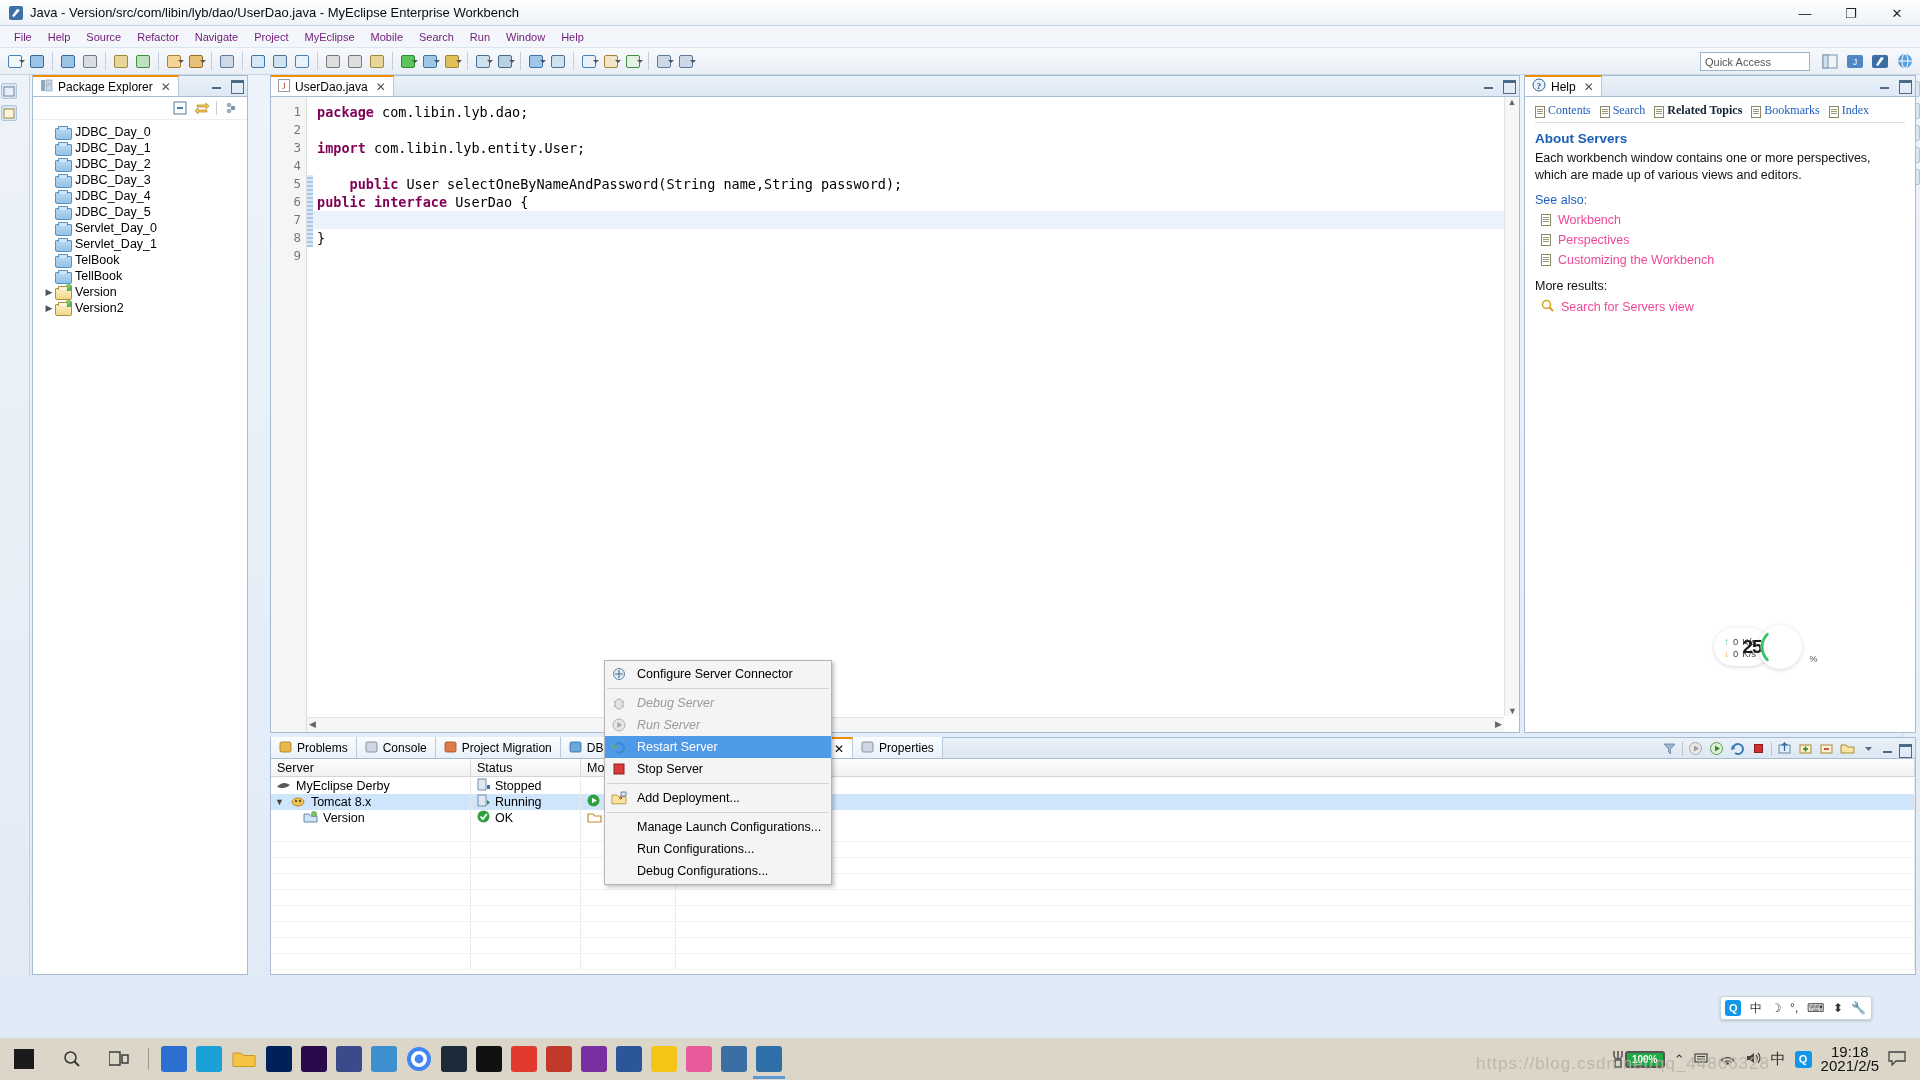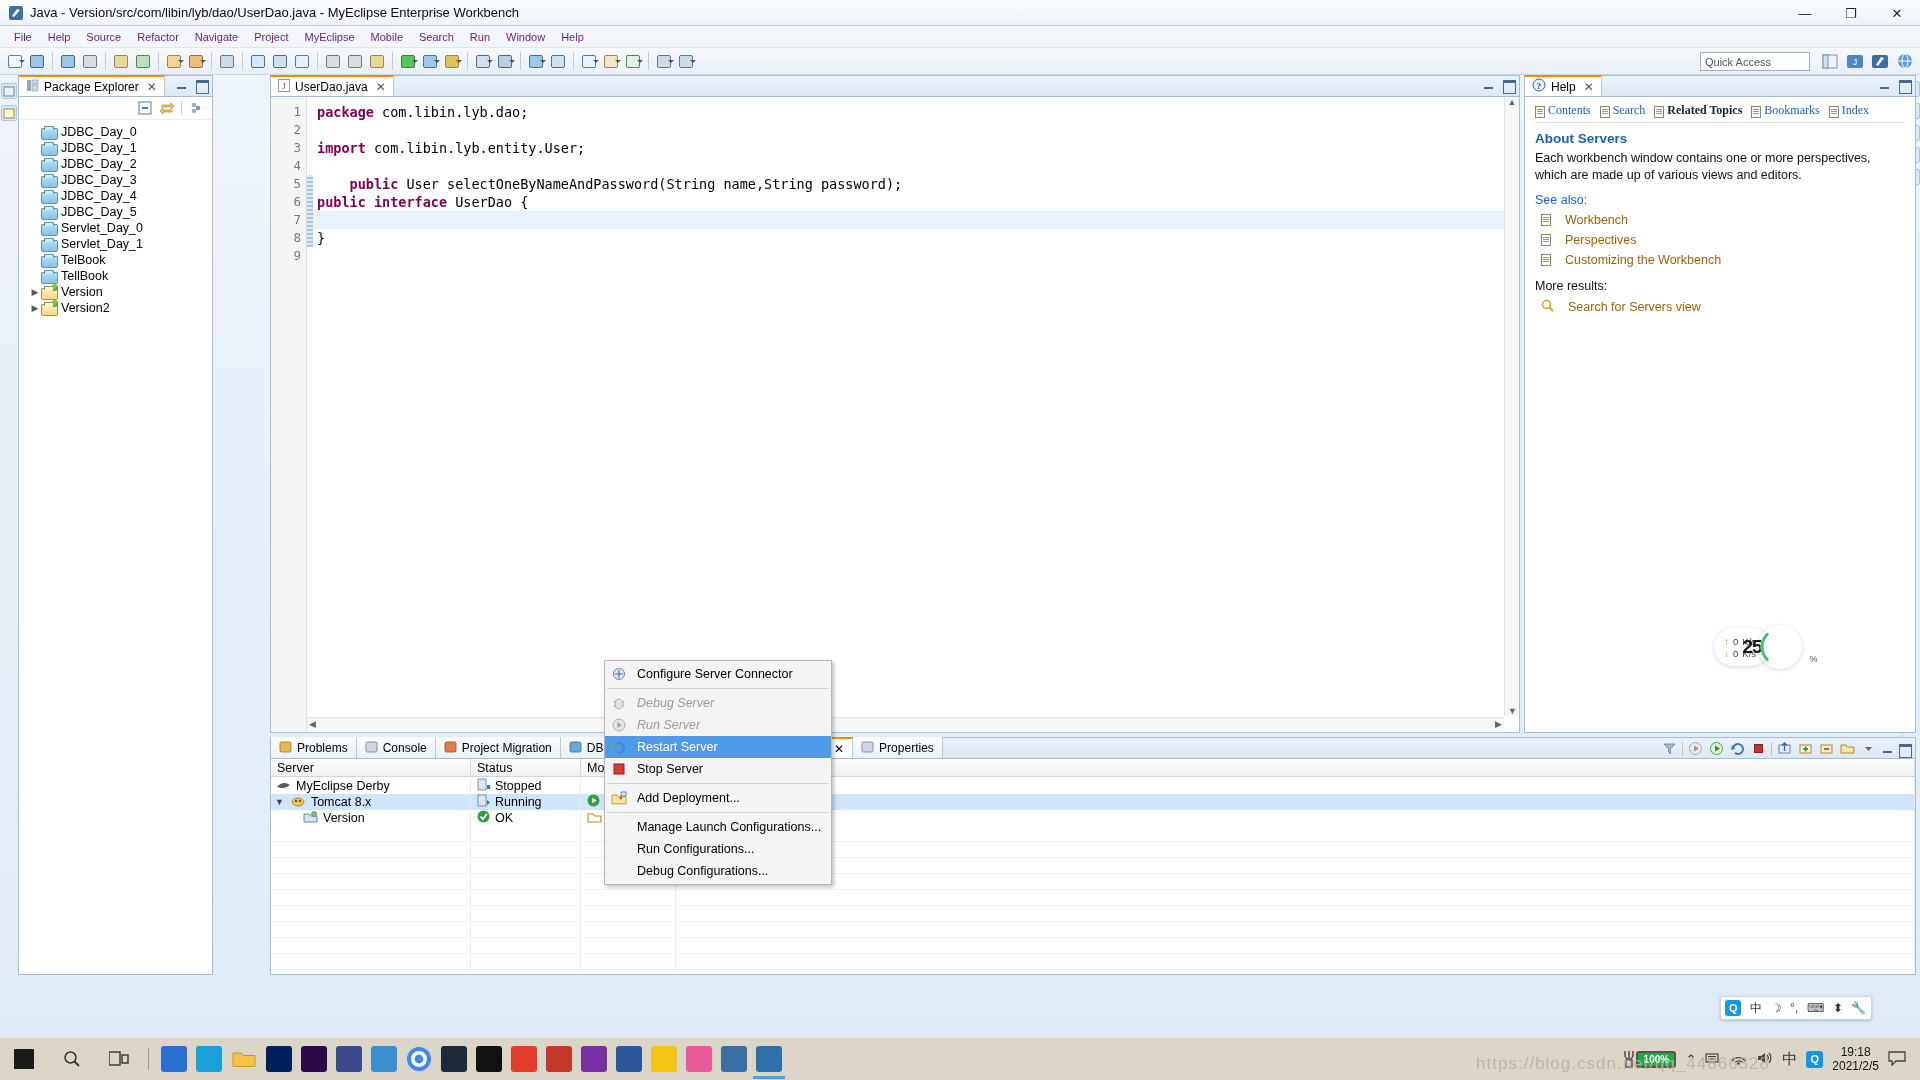--- a/index.html
+++ b/index.html
@@ -58,21 +58,21 @@
           border-right:1px solid #b9cade; position:relative; }
   .vtab.active { background:#fff; border-top:2px solid #f08c00; font-weight:normal; }
   .vtab .x { font-size:12px; color:#555; margin-left:3px; }
   .panel-ctl { position:absolute; right:4px; top:3px; display:flex; gap:7px; }
   .ctl-min, .ctl-max { width:13px; height:13px; position:relative; }
   .ctl-min:after { content:""; position:absolute; left:2px; top:8px; width:9px; height:2px; background:#4a6a8a; }
   .ctl-max:after { content:""; position:absolute; left:1px; top:1px; width:11px; height:10px;
                    border:1px solid #4a6a8a; border-top-width:3px; }
 
   
-  #pkg-explorer { left:18px; top:0; width:195px; bottom:0; }
+  #pkg-explorer { left:32px; top:0; width:216px; bottom:0; }
   .pe-toolbar { height:23px; background:#fff; display:flex; justify-content:flex-end;
                 align-items:center; gap:6px; padding-right:8px; border-bottom:1px solid #eee; }
   .pe-tool { width:16px; height:16px; position:relative; }
   .tree { padding-top:4px; font-size:12.5px; }
   .tree-row { height:16px; display:flex; align-items:center; padding-left:10px; }
   .twisty { width:12px; font-size:9px; color:#555; text-align:center; }
   .folder-ico { width:15px; height:12px; margin-right:5px; position:relative; flex:0 0 auto; }
   .folder-ico:before { content:""; position:absolute; left:0; top:2px; width:15px; height:10px;
                        background:linear-gradient(#b9dcf5,#8ec2e8); border:1px solid #5b93c0;
                        border-radius:1px 1px 2px 2px; }
@@ -113,21 +113,21 @@
   .help-toolbar { display:flex; align-items:center; gap:9px; border-bottom:1px solid #dcdcdc;
                   padding-bottom:4px; margin-bottom:8px; flex-wrap:nowrap; }
   .help-tb-item { display:flex; align-items:flex-end; gap:3px; color:#1f5fbf; font-size:12px; white-space:nowrap;font-family:Liberation Serif, serif; }
   .help-tb-item.sel { color:#123; font-weight:bold; }
   .doc-ico { width:10px; height:12px; background:#fff; border:1px solid #8a8a6a; position:relative; flex:0 0 auto; }
   .doc-ico:after { content:""; position:absolute; left:1px; top:2px; width:6px; height:1px;
                    box-shadow:0 2px 0 #9a9a7a, 0 4px 0 #9a9a7a; background:#9a9a7a; }
   .help-h { color:#1a5fb4; font-weight:bold; font-size:13.5px; margin-bottom:4px; }
   .help-p { color:#111; line-height:17px; margin-bottom:9px; }
   .help-sub { color:#1f5fbf; margin:4px 0 6px; }
-  .help-link { display:flex; align-items:center; gap:14px; color:#a16207; margin:6px 0 6px 6px;
+  .help-link { display:flex; align-items:center; gap:7px; color:#ec4899; margin:6px 0 6px 6px;
                text-decoration:none; }
   .help-link span.t { text-decoration:none; }
   .help-more { color:#111; margin:12px 0 6px; }
   .right-rail { position:absolute; right:0; top:75px; bottom:105px; width:18px;
                 background:linear-gradient(#eef3f9,#e2ebf5); border-left:1px solid #c1d1e2; }
   .rail-btn { width:16px; height:16px; margin:6px 1px; position:relative; background:#dae6f2;
               border:1px solid #b0c5da; border-radius:2px; }
   .left-rail { position:absolute; left:0; top:75px; bottom:105px; width:30px;
                background:linear-gradient(#eef3f9,#e2ebf5); border-right:1px solid #c1d1e2; }
 
@@ -193,21 +193,21 @@
   .tbapp { width:26px; height:26px; border-radius:3px; position:relative; display:flex;
            align-items:center; justify-content:center; font-size:11px; color:#fff; }
   .tbapp.active:after { content:""; position:absolute; left:-3px; right:-3px; bottom:-7px;
                         height:3px; background:#5b9bd5; }
   .tray { position:absolute; right:0; bottom:0; height:42px; display:flex; align-items:center;
           gap:9px; padding-right:14px; }
   .battery { display:flex; align-items:center; }
   .batt-body { width:40px; height:17px; border:2px solid #555; border-radius:3px;
                background:#1faa46; color:#fff; font-size:10px; display:flex;
                align-items:center; justify-content:center; font-weight:bold; }
-  .clock { font-size:12px; line-height:14px; text-align:center; color:#111; }
+  .clock { font-size:15px; line-height:14px; text-align:center; color:#111; }
   .tray-ico { font-size:13px; color:#333; }
   .watermark { position:absolute; right:150px; bottom:6px; font-size:17px; color:#b9b2a4;
                letter-spacing:1px; pointer-events:none; opacity:.85; }
 </style>
 </head>
 <body>
 
 <div class="app">
 
   <div class="titlebar">

